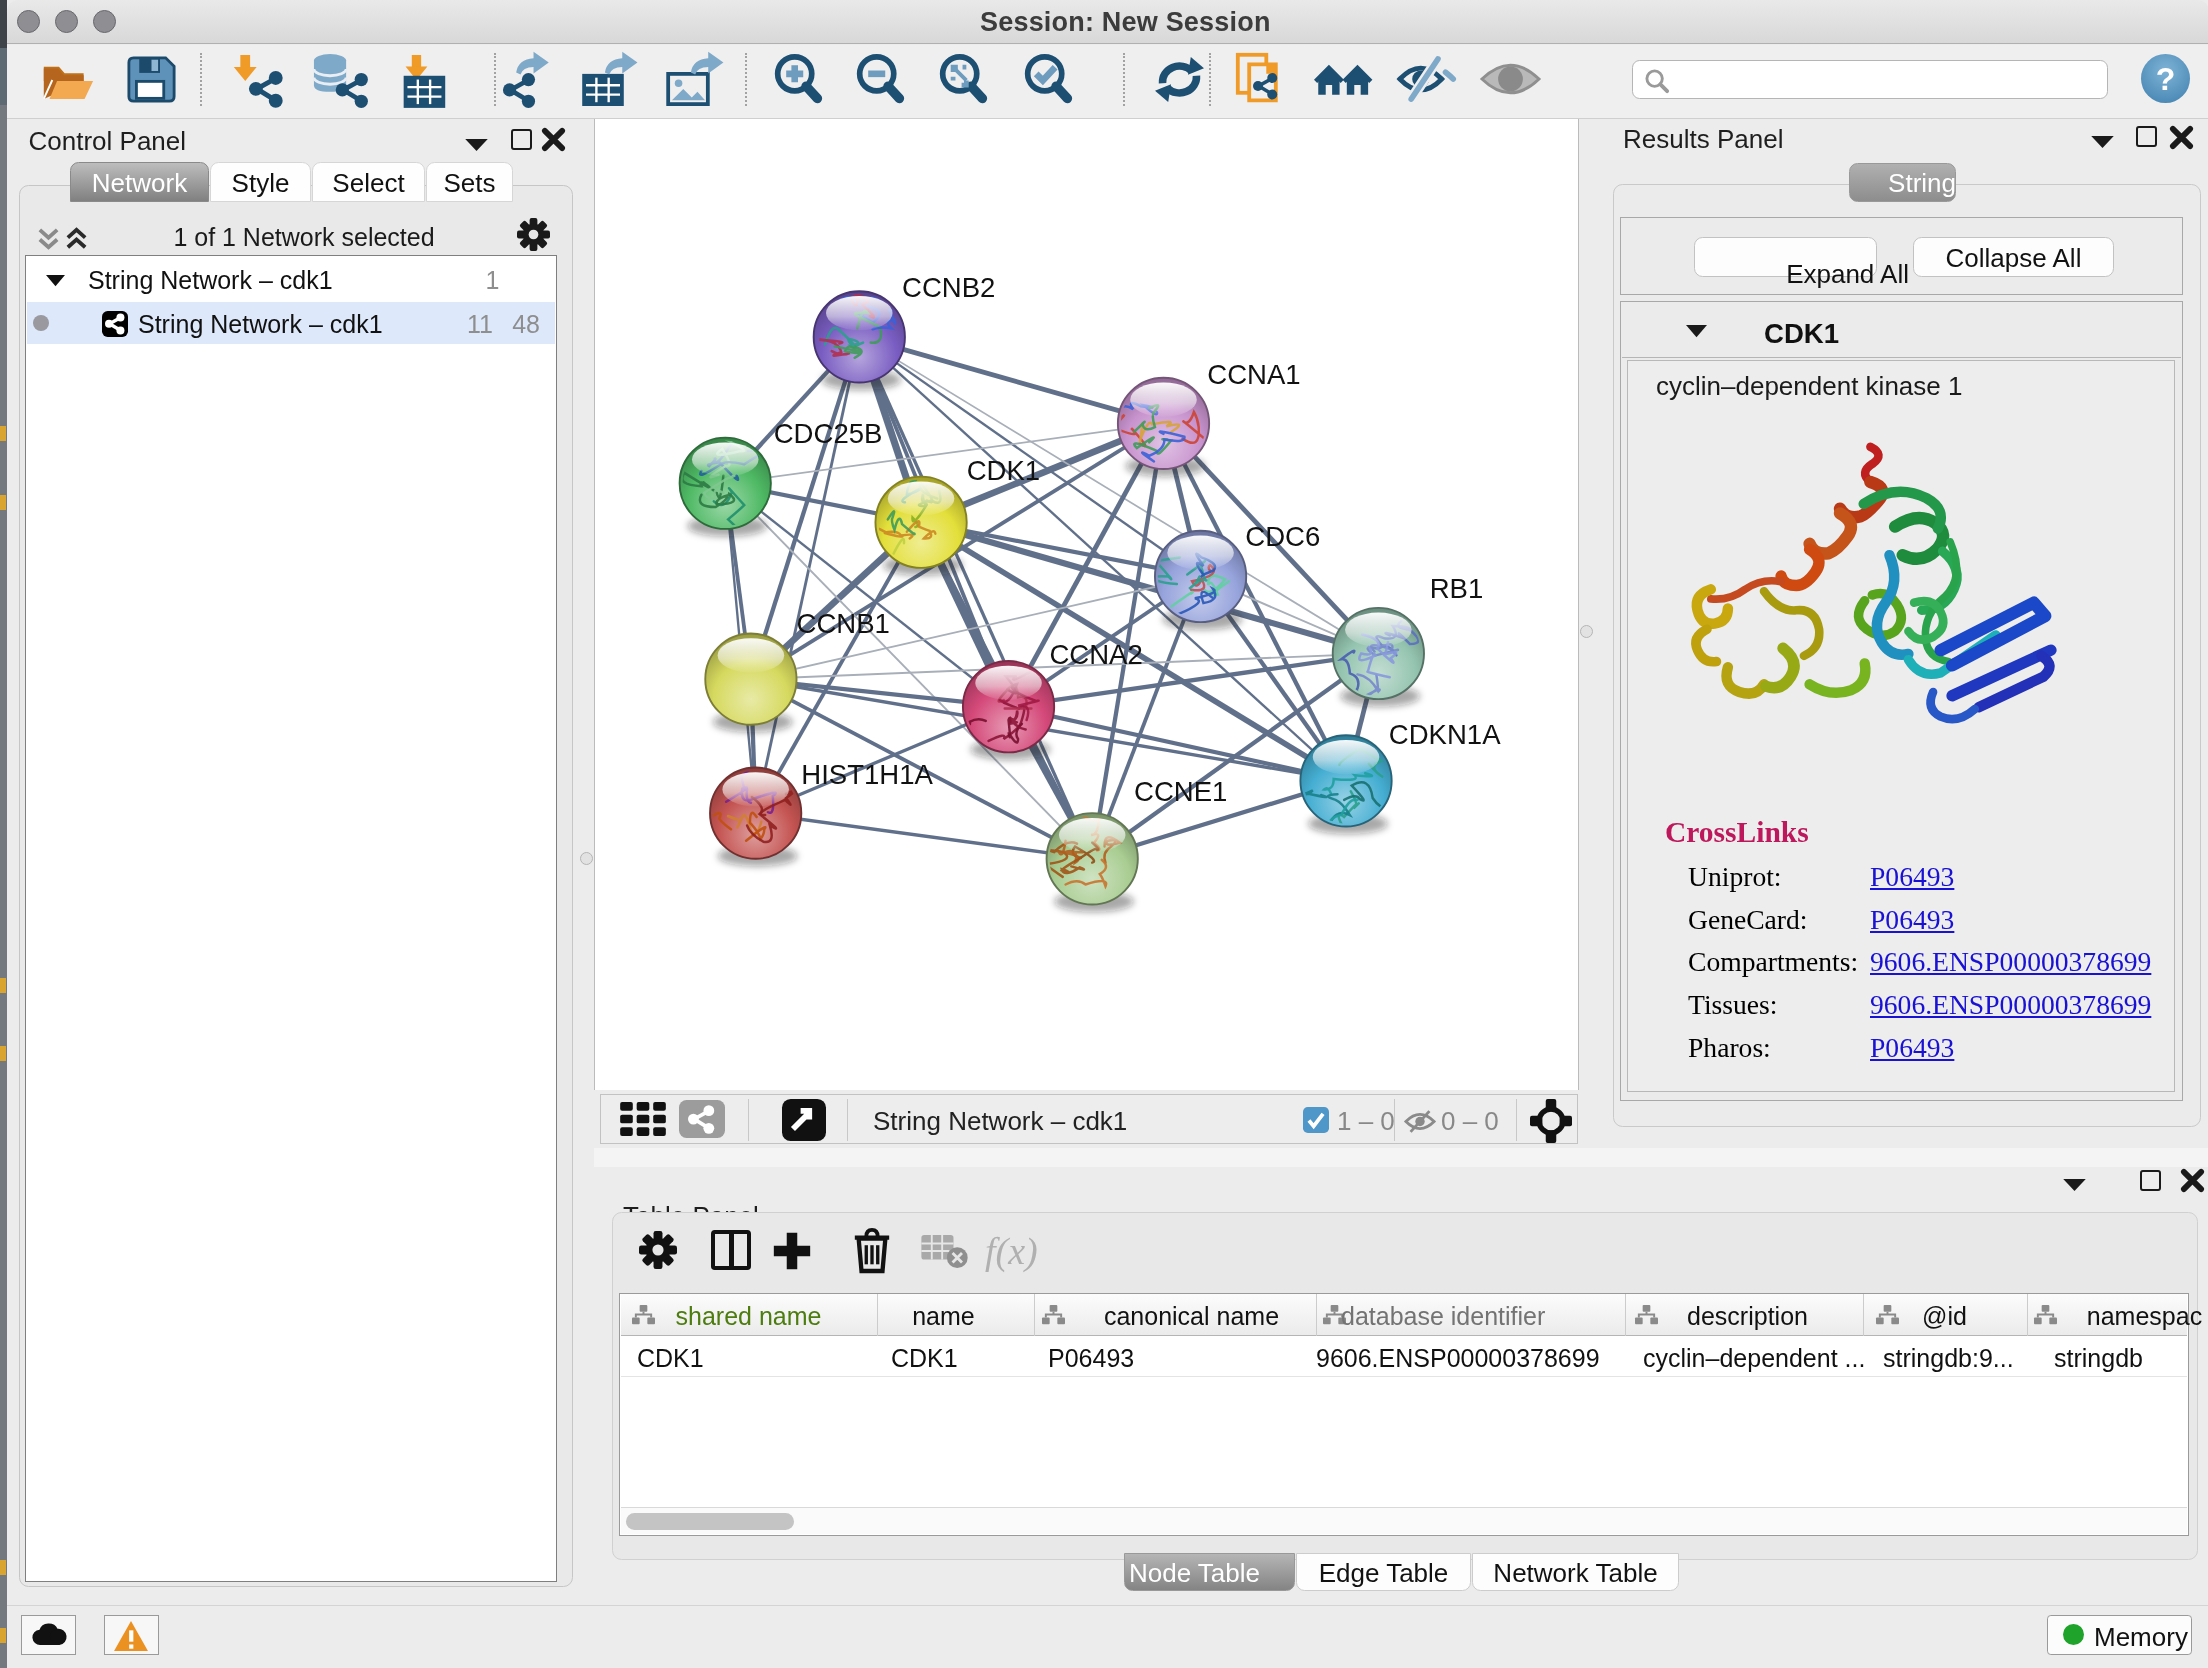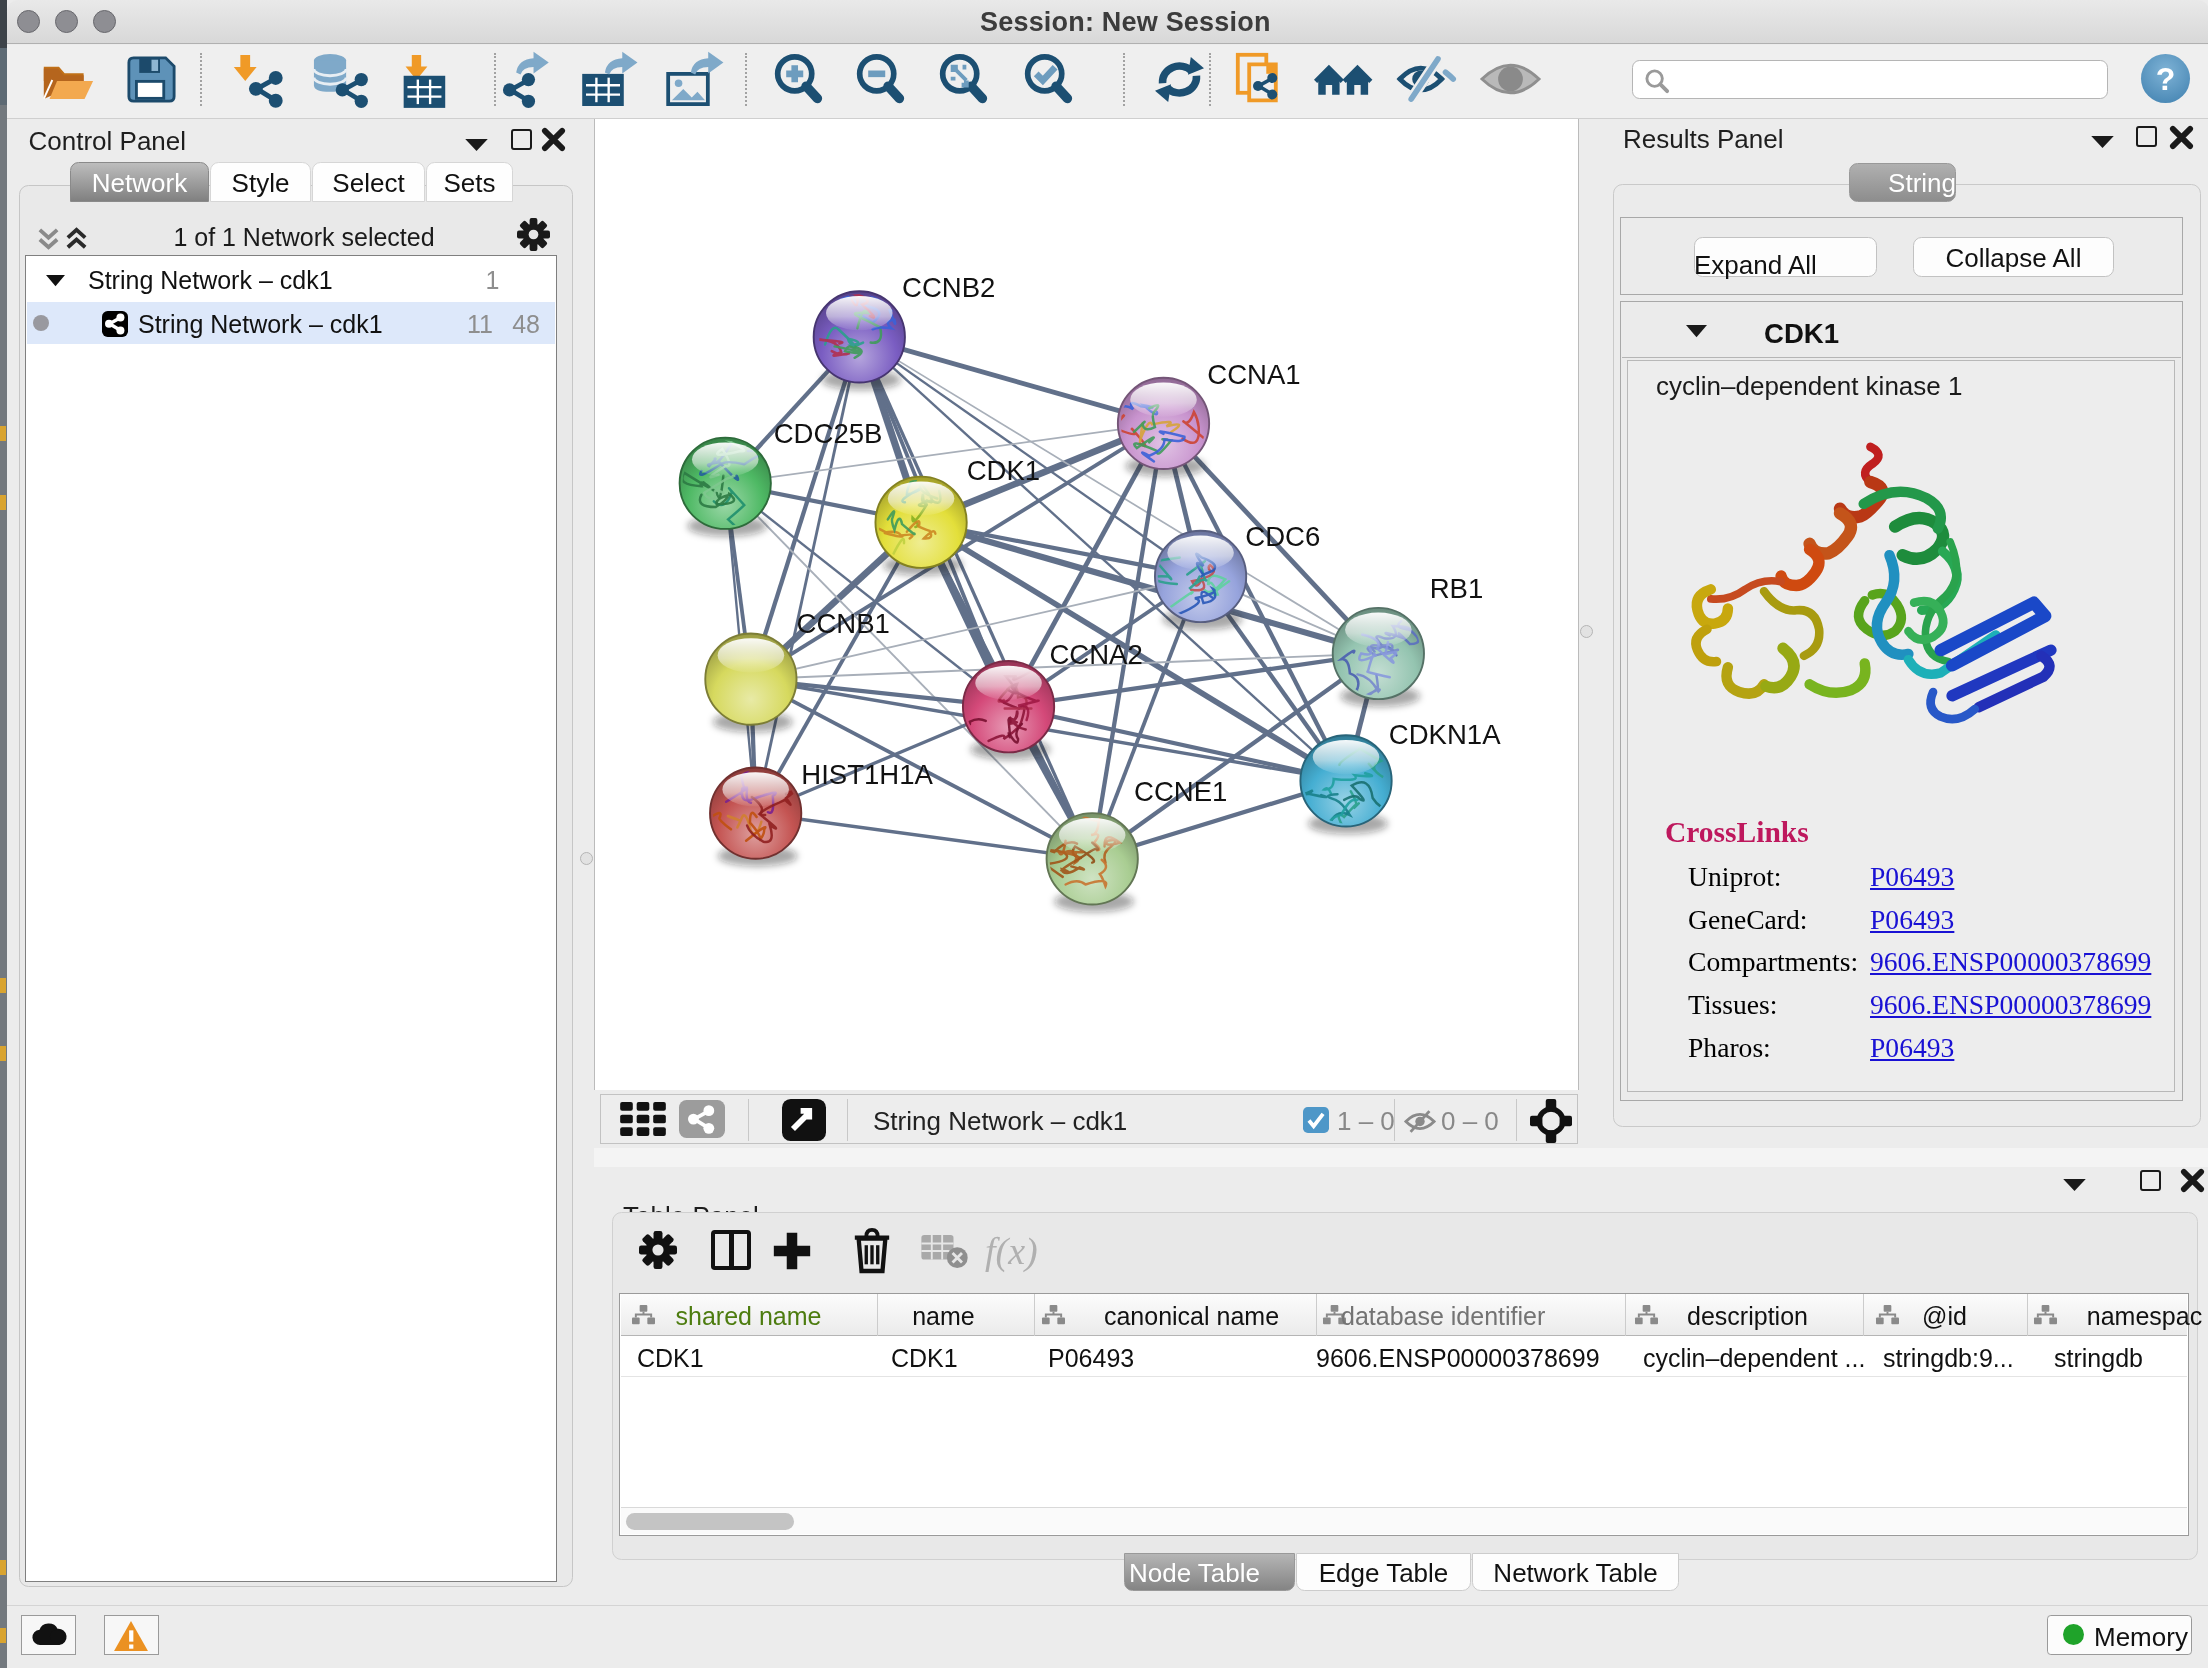--- a/index.html
+++ b/index.html
@@ -600,21 +600,21 @@
   </svg>
 <div class="abs" style="left:2136px;top:126px;width:21px;height:21px;border:2.9px solid #1a1a1a;border-radius:2.9px;"></div>
 <svg class="abs" style="left:2169px;top:125px;" width="25" height="25" viewBox="0 0 26 26">
     <path d="M4 4 L22 22 M22 4 L4 22" stroke="#1a1a1a" stroke-width="6" stroke-linecap="round"></path>
   </svg>
 <div class="abs" style="left:1613px;top:184px;width:588px;height:943px;background:#ebebeb;border:1.9px solid #c9c9c9;border-radius:9.5px;"></div>
 <div class="abs" style="left:1849px;top:163px;width:107px;height:39px;background:linear-gradient(#b0b0b0,#8d8d8d);border:1px solid #999;border-radius:8.6px;"></div>
 <div class="t" style="left:1849px;top:168px;width:107px;text-align:right;font-size:26px;color:#fff;">String</div>
 <div class="abs" style="left:1620px;top:217px;width:563px;height:78px;background:#ebebeb;border:1.9px solid #a8a8a8;"></div>
 <div class="abs" style="left:1694px;top:237px;width:183px;height:40px;background:#fdfdfd;border:1px solid #c2c2c2;border-radius:8.6px;"></div>
-<div class="t" style="left:1694px;top:250px;width:215px;text-align:left;font-size:26px;color:#111;">Expand All</div>
+<div class="t" style="left:1694px;top:259px;width:215px;text-align:right;font-size:26px;color:#111;">Expand All</div>
 <div class="abs" style="left:1913px;top:237px;width:201px;height:40px;background:#fdfdfd;border:1px solid #c2c2c2;border-radius:8.6px;"></div>
 <div class="t" style="left:1913px;top:243px;width:201px;text-align:center;font-size:26px;color:#111;">Collapse All</div>
 <div class="abs" style="left:1620px;top:301px;width:563px;height:800px;background:#ebebeb;border:1.9px solid #a8a8a8;"></div>
 <svg class="abs" style="left:1685px;top:324px;" width="23" height="14.3" viewBox="0 0 24 15">
     <path d="M1 1 h22 l-11 13 z" fill="#1a1a1a"></path>
   </svg>
 <div class="t" style="left:1764px;top:318px;font-size:27.6px;font-weight:bold;color:#111;">CDK1</div>
 <div class="abs" style="left:1622px;top:357px;width:559px;height:0;border-top:1.9px solid #b5b5b5;"></div>
 <div class="abs" style="left:1627px;top:360px;width:548px;height:732px;background:#ededed;border:1px solid #b8b8b8;"></div>
 <div class="t" style="left:1656px;top:371px;font-size:26px;color:#1a1a1a;">cyclin–dependent kinase 1</div>

